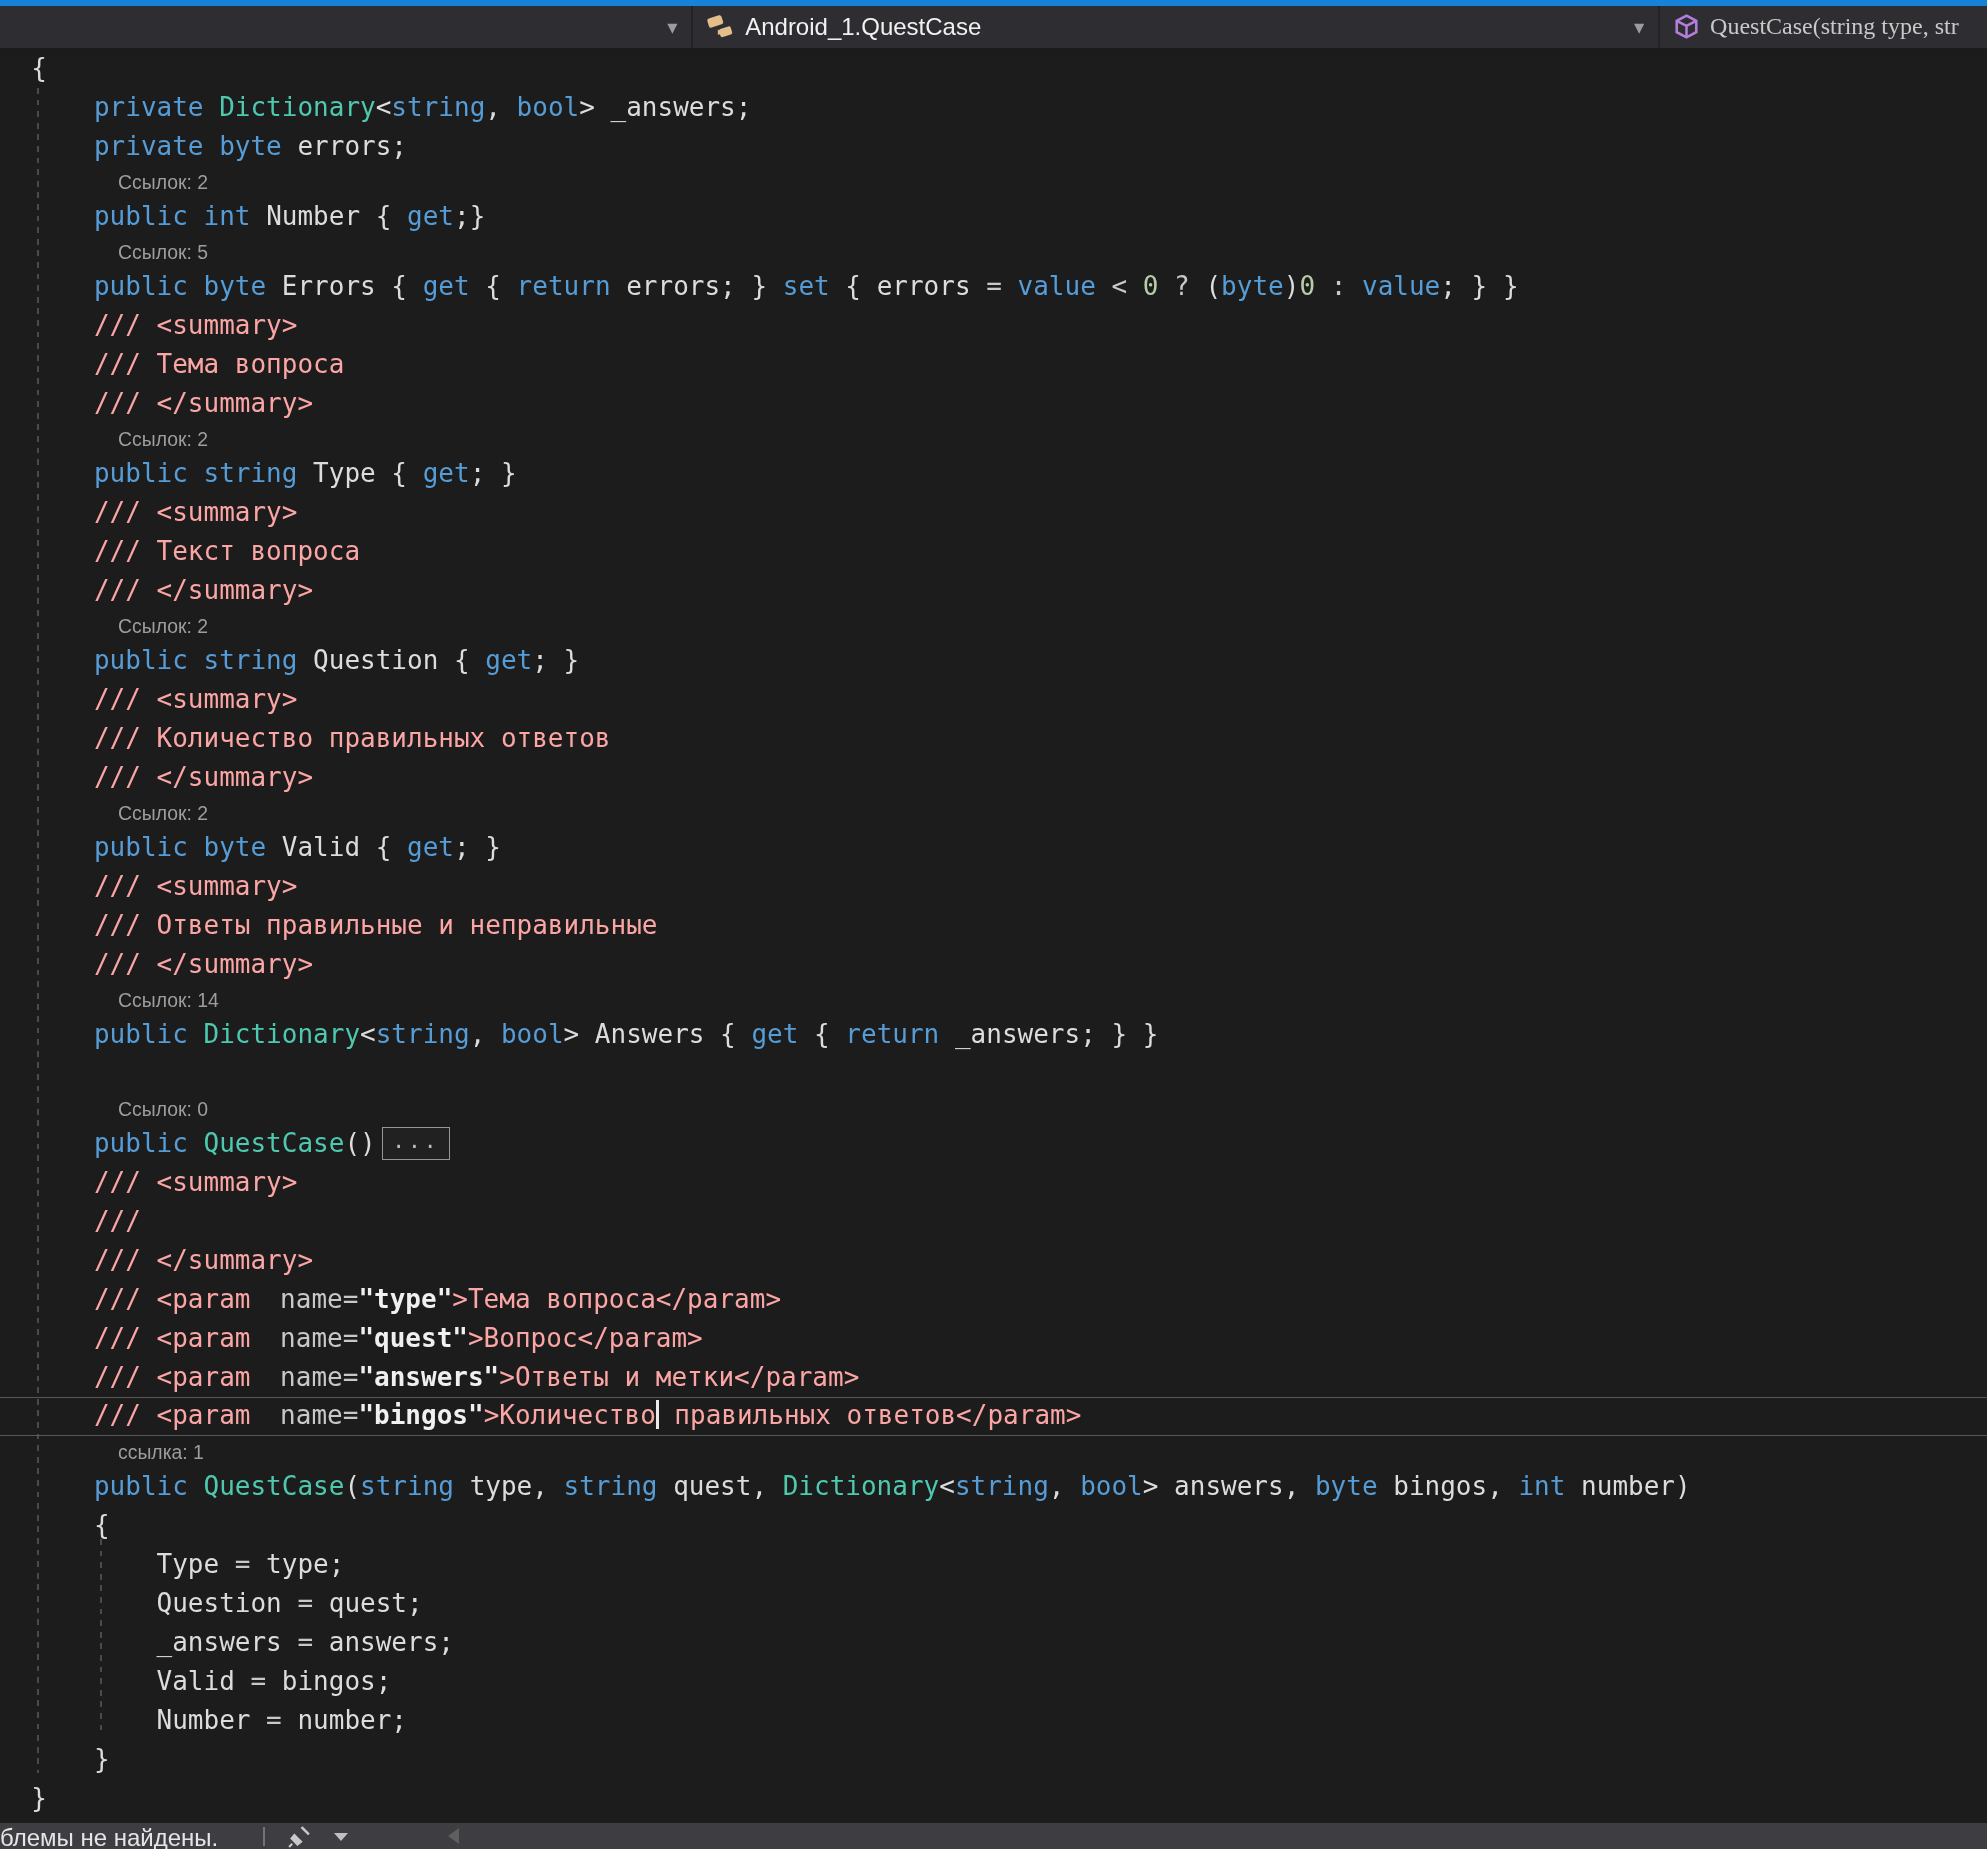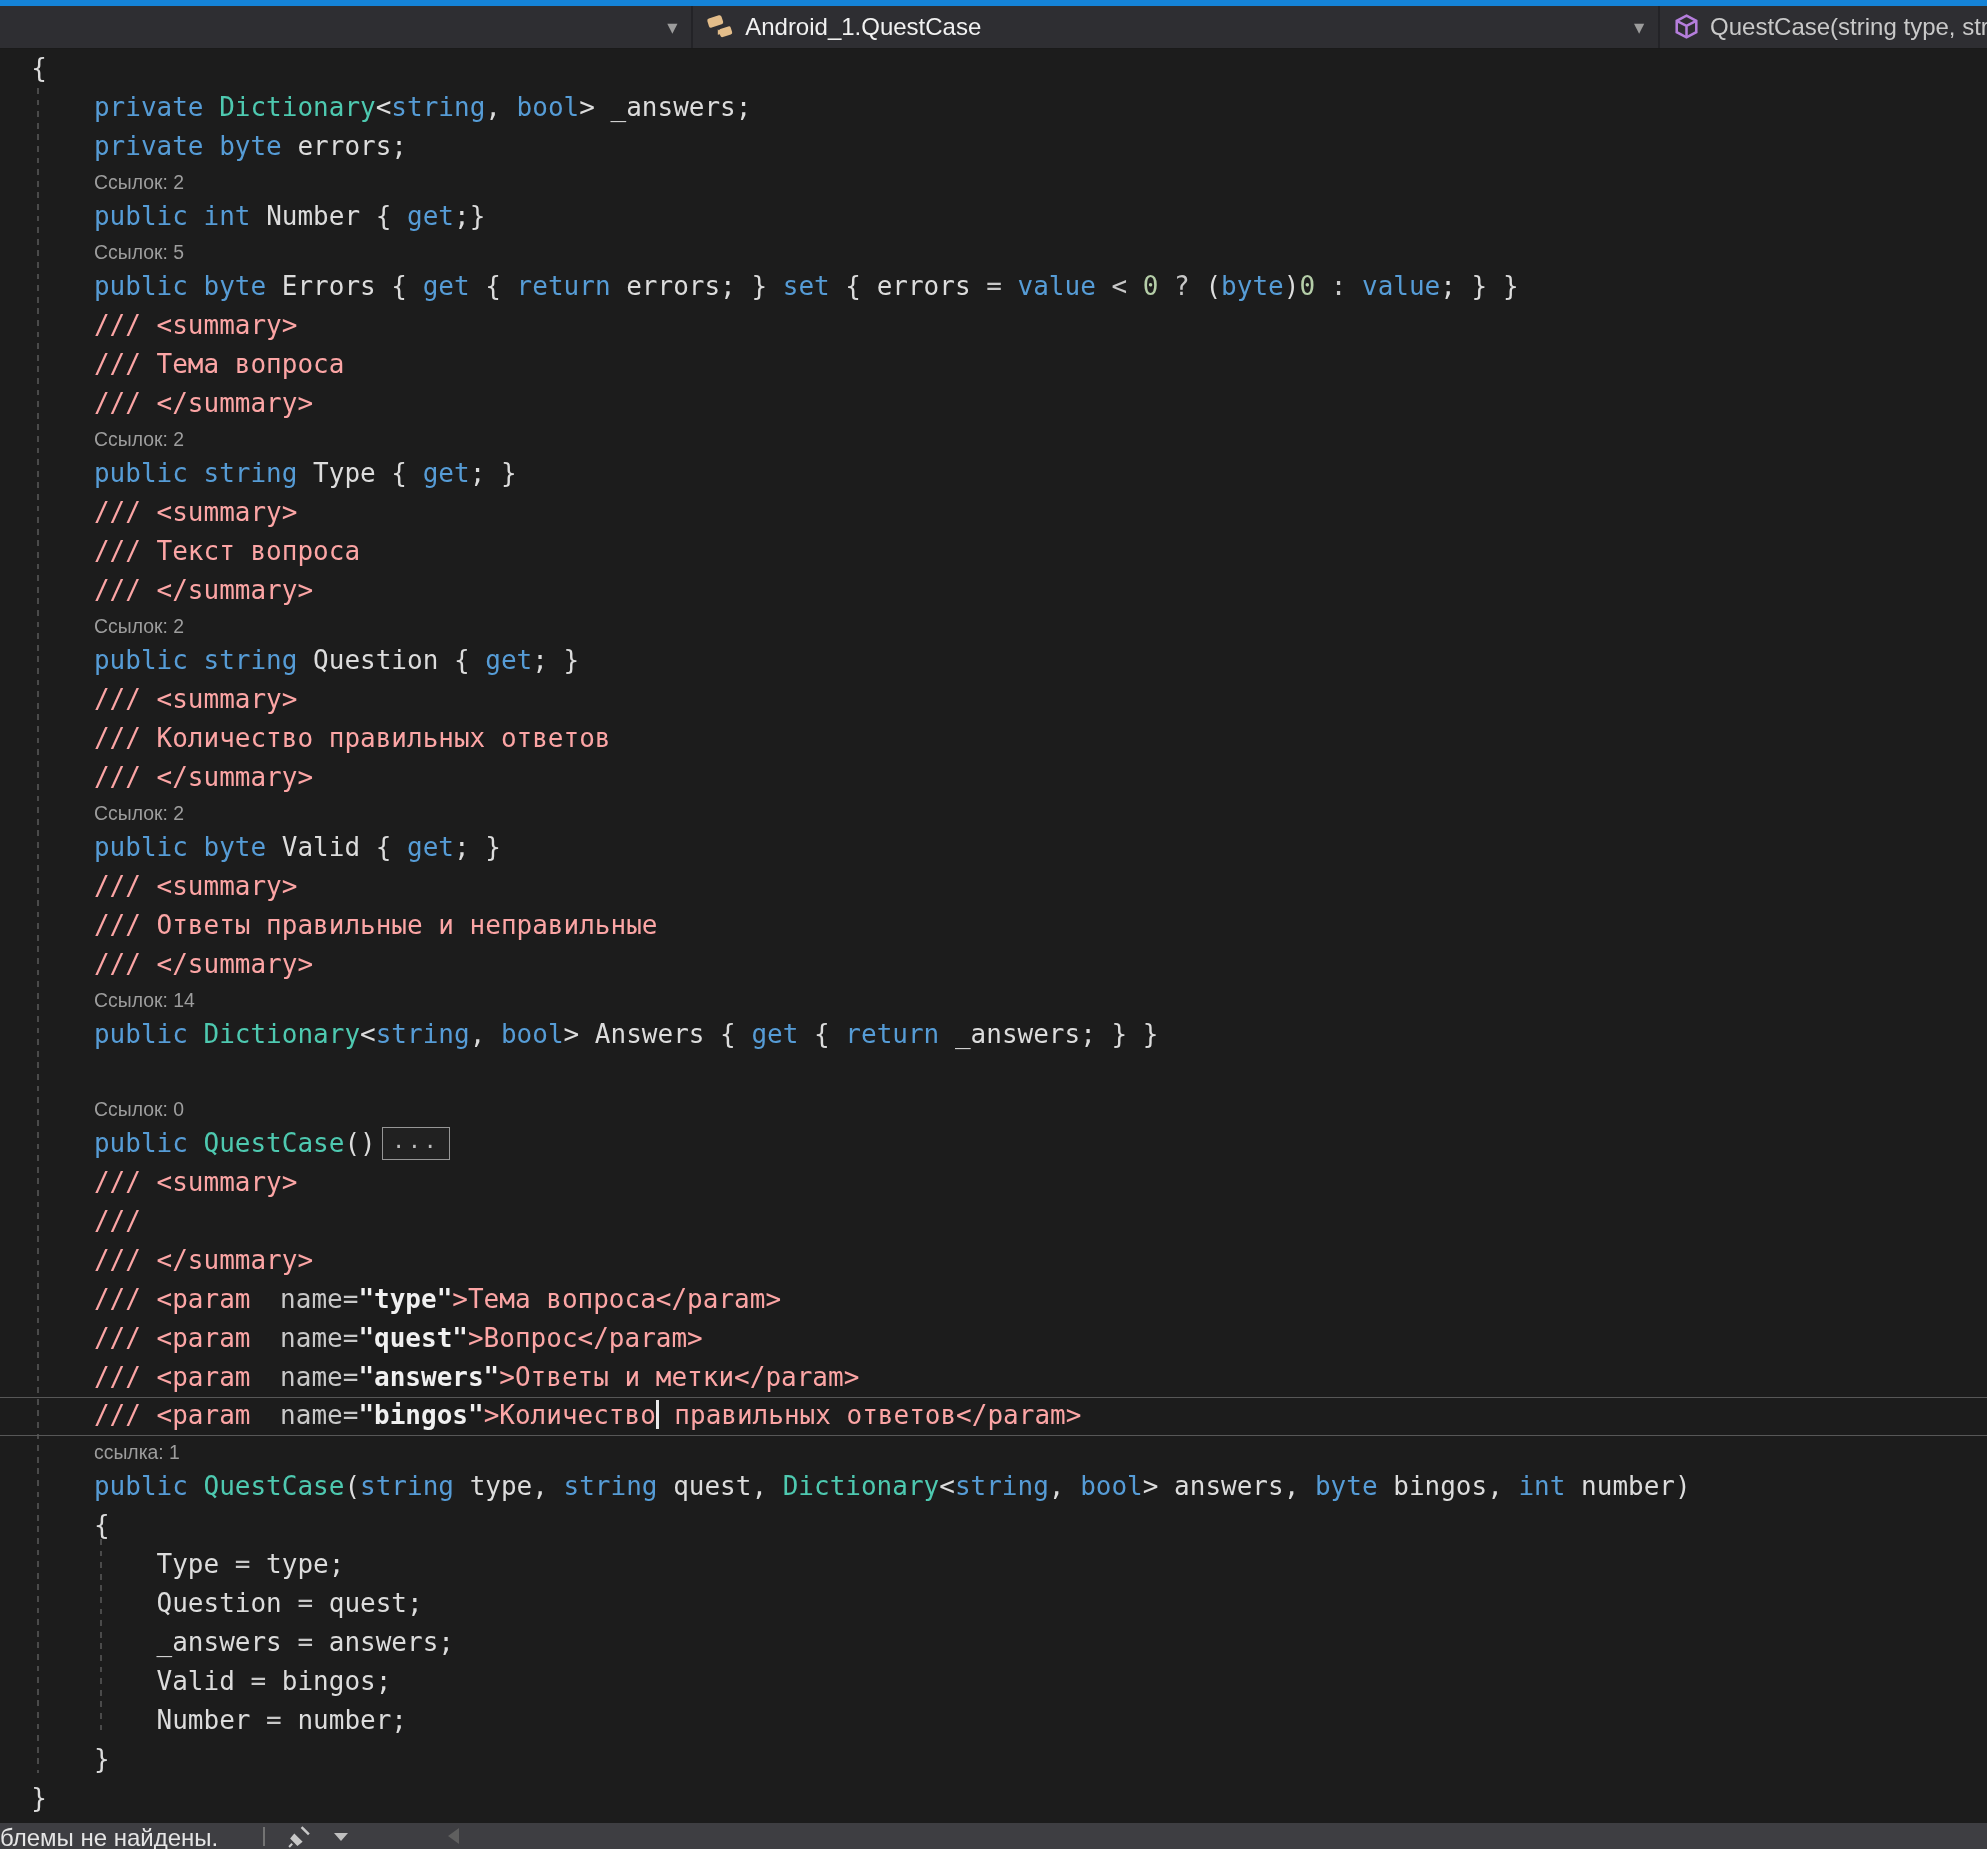--- a/index.html
+++ b/index.html
@@ -5,38 +5,38 @@
   html,body{margin:0;padding:0;background:#000;}
   .screen{position:relative;width:1987px;height:1850px;background:#1c1c1c;overflow:hidden;
           font-family:"Liberation Sans",sans-serif;}
   
   .accent{height:5.8px;background:#1583d7;}
   
   .navbar{height:43px;background:#2e2e32;display:flex;align-items:stretch;border-bottom:1.9px solid #1a1a1a;box-sizing:border-box;}
   .combo{display:flex;align-items:center;overflow:hidden;white-space:nowrap;}
   .combo-project{width:691px;justify-content:flex-end;padding-right:13.6px;box-sizing:border-box;}
   .combo-class{width:965px;padding-left:13.6px;box-sizing:border-box;}
-  .combo-member{flex:1;padding-left:13.6px;box-sizing:border-box;}
+  .combo-member{flex:1;padding-left:13.6px;box-sizing:border-box;font-family:Liberation Serif, serif;}
   .nav-sep{width:1.9px;background:#232327;}
   .combo-label{font-size:24px;color:#f1f1f1;margin-left:9.7px;}
   .combo-member .combo-label{color:#c9c9c9;}
   .combo-arrow{color:#9c9c9c;font-size:20.4px;line-height:1;}
   .combo-class .combo-arrow{margin-left:auto;padding-right:13.6px;}
   .icon{display:inline-flex;align-items:center;}
   
   .editor{position:relative;height:1774px;background:#1c1c1c;overflow:hidden;}
   .guide{position:absolute;width:1.9px;opacity:.75;
          background:repeating-linear-gradient(to bottom,#5a5a5a 0 5.8px,transparent 5.8px 11.6px);}
   .g1{left:37px;top:39px;height:1685px;}
   .g2{left:100px;top:1490px;height:194px;}
   #code{position:absolute;left:0;top:0;right:0;}
   .ln{height:39px;line-height:39px;white-space:pre;font-family:"DejaVu Sans Mono",monospace;
       font-size:26px;color:#dcdcdc;}
   .ln.lens{height:31px;line-height:33px;font-family:"Liberation Sans",sans-serif;font-size:19.4px;
-      color:#9d9d9d;padding-left:94px;}
+      color:#9d9d9d;padding-left:118px;}
   .ln.current{box-sizing:border-box;border-top:1.9px solid #575757;border-bottom:1.9px solid #575757;line-height:35px;}
   .kw{color:#569cd6;text-align:center;}
   .ty{color:#4ec9b0;}
   .pl{color:#dcdcdc;}
   .op{color:#c8c8c8;}
   .nm{color:#b5cea8;}
   .cm{color:#fca5a5;margin-top:19px;}
   .at{color:#c8c8c8;margin-left:14px;}
   .av{color:#f0f0f0;font-weight:bold;}
   .fold{display:inline-block;border:1.9px solid #969696;background:#212121;color:#bdbdbd;

